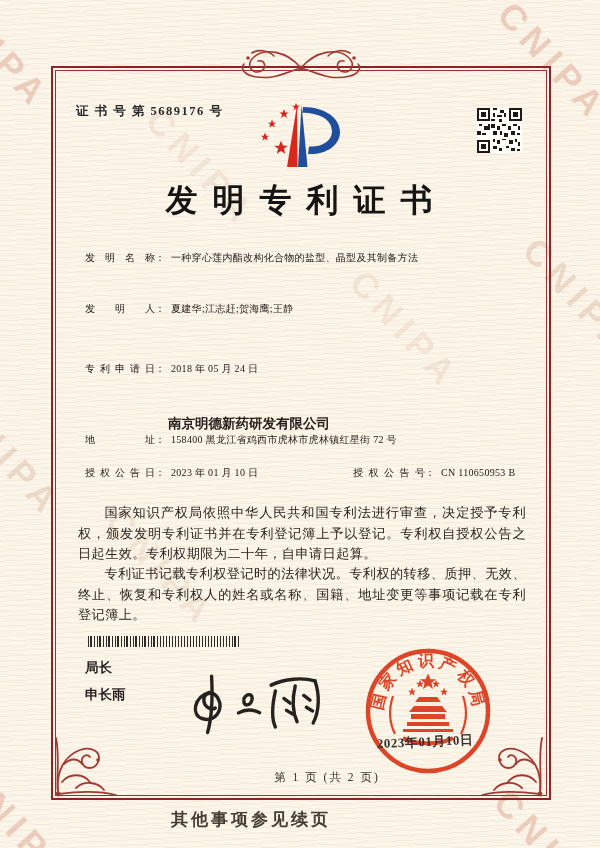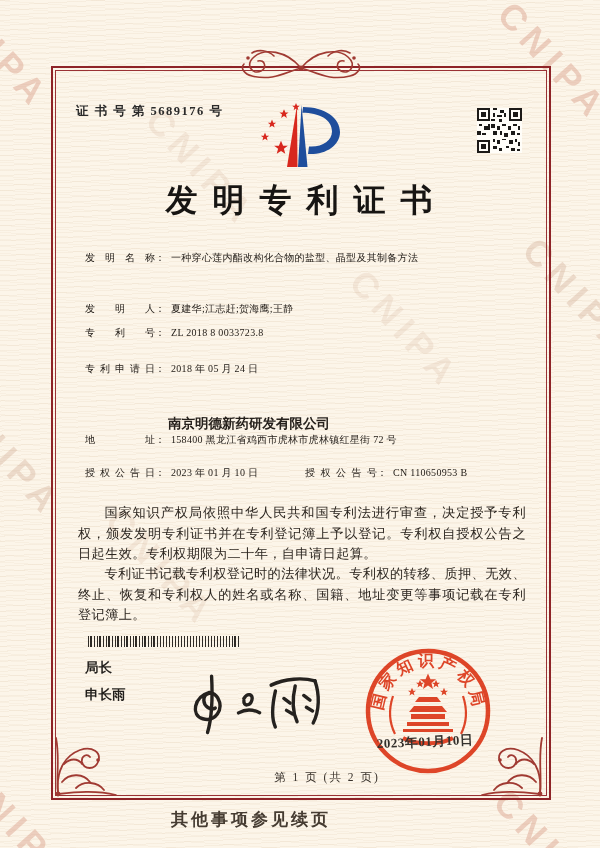--- a/index.html
+++ b/index.html
@@ -30,21 +30,21 @@
   .cert-no{
     position:absolute; left:76px; top:103px; font-size:12.5px; font-weight:600;
     letter-spacing:1.5px; color:#2a2a2a;
   }
   .title{
     position:absolute; left:51px; top:179px; width:496px; text-align:center;
     font-size:32px; font-weight:700; letter-spacing:15px; text-indent:15px; color:#171513;
   }
   .frow{position:absolute; left:85px; font-size:10px; font-weight:400; color:#26211c; white-space:nowrap;}
   .flabel{display:inline-block; width:70px; text-align:justify; text-align-last:justify; vertical-align:top;}
-  .flabel.w5{width:72px;}
+  .flabel.w5{width:72px;margin-left:48px;}
   .fcolon{display:inline-block; margin-right:6px;}
   .fvalue{letter-spacing:.3px;}
   .fvalue2{position:absolute; left:168px; font-size:13.5px; font-weight:600; color:#26211c; white-space:nowrap;}
   .grant-no-group{position:absolute; left:305px; top:0;}
   .para{
     position:absolute; left:78px; width:448px; font-size:13.2px; line-height:20.5px;
     text-indent:2em; color:#2c2620; text-align:justify; letter-spacing:.4px; font-weight:500;
   }
   .barcode{
     position:absolute; left:88px; top:636px; width:152px; height:11px;
@@ -201,23 +201,20 @@
   </svg>
 
   <div class="title">发明专利证书</div>
 
   <div class="frow" style="top:251px;">
     <span class="flabel">发明名称</span><span class="fcolon">：</span><span class="fvalue">一种穿心莲内酯改构化合物的盐型、晶型及其制备方法</span>
   </div>
   <div class="frow" style="top:289px;margin-top:13px;">
     <span class="flabel">发明人</span><span class="fcolon">：</span><span class="fvalue">夏建华;江志赶;贺海鹰;王静</span>
   </div>
-  <div class="frow" style="top:326px;">
-    <span class="flabel">专利号</span><span class="fcolon">：</span><span class="fvalue">ZL 2018 8 0033723.8</span>
-  </div>
   <div class="frow" style="top:362px;">
     <span class="flabel">专利申请日</span><span class="fcolon">：</span><span class="fvalue">2018 年 05 月 24 日</span>
   </div>
   <div class="fvalue2" style="top:415px;">南京明德新药研发有限公司</div>
   <div class="frow" style="top:433px;">
     <span class="flabel">地址</span><span class="fcolon">：</span><span class="fvalue">158400 黑龙江省鸡西市虎林市虎林镇红星街 72 号</span>
   </div>
   <div class="frow" style="top:466px;">
     <span class="flabel">授权公告日</span><span class="fcolon">：</span><span class="fvalue">2023 年 01 月 10 日</span>
   </div>

